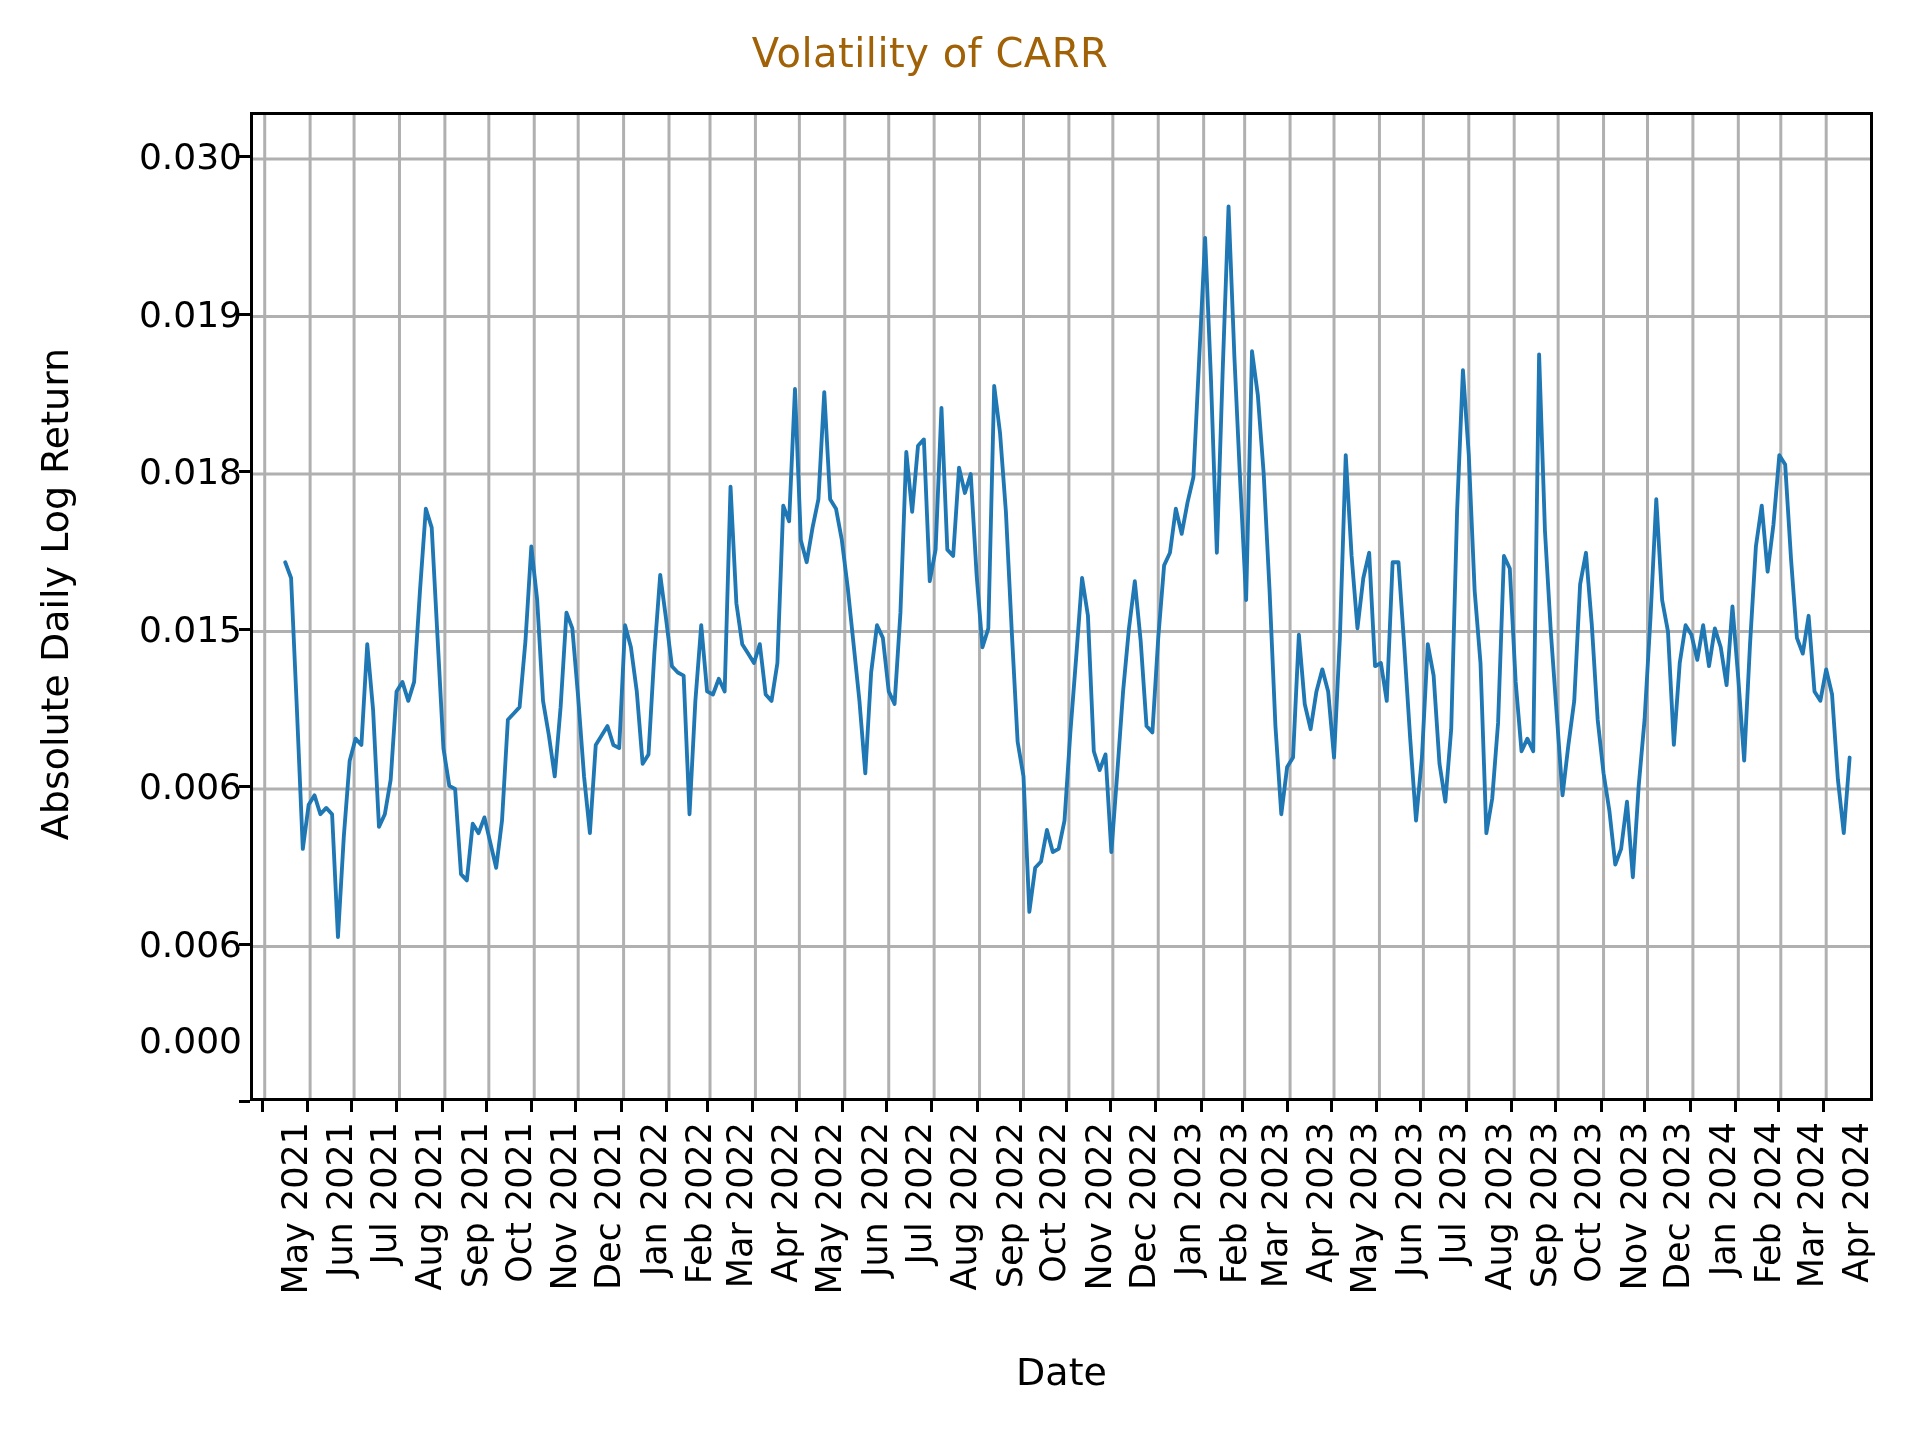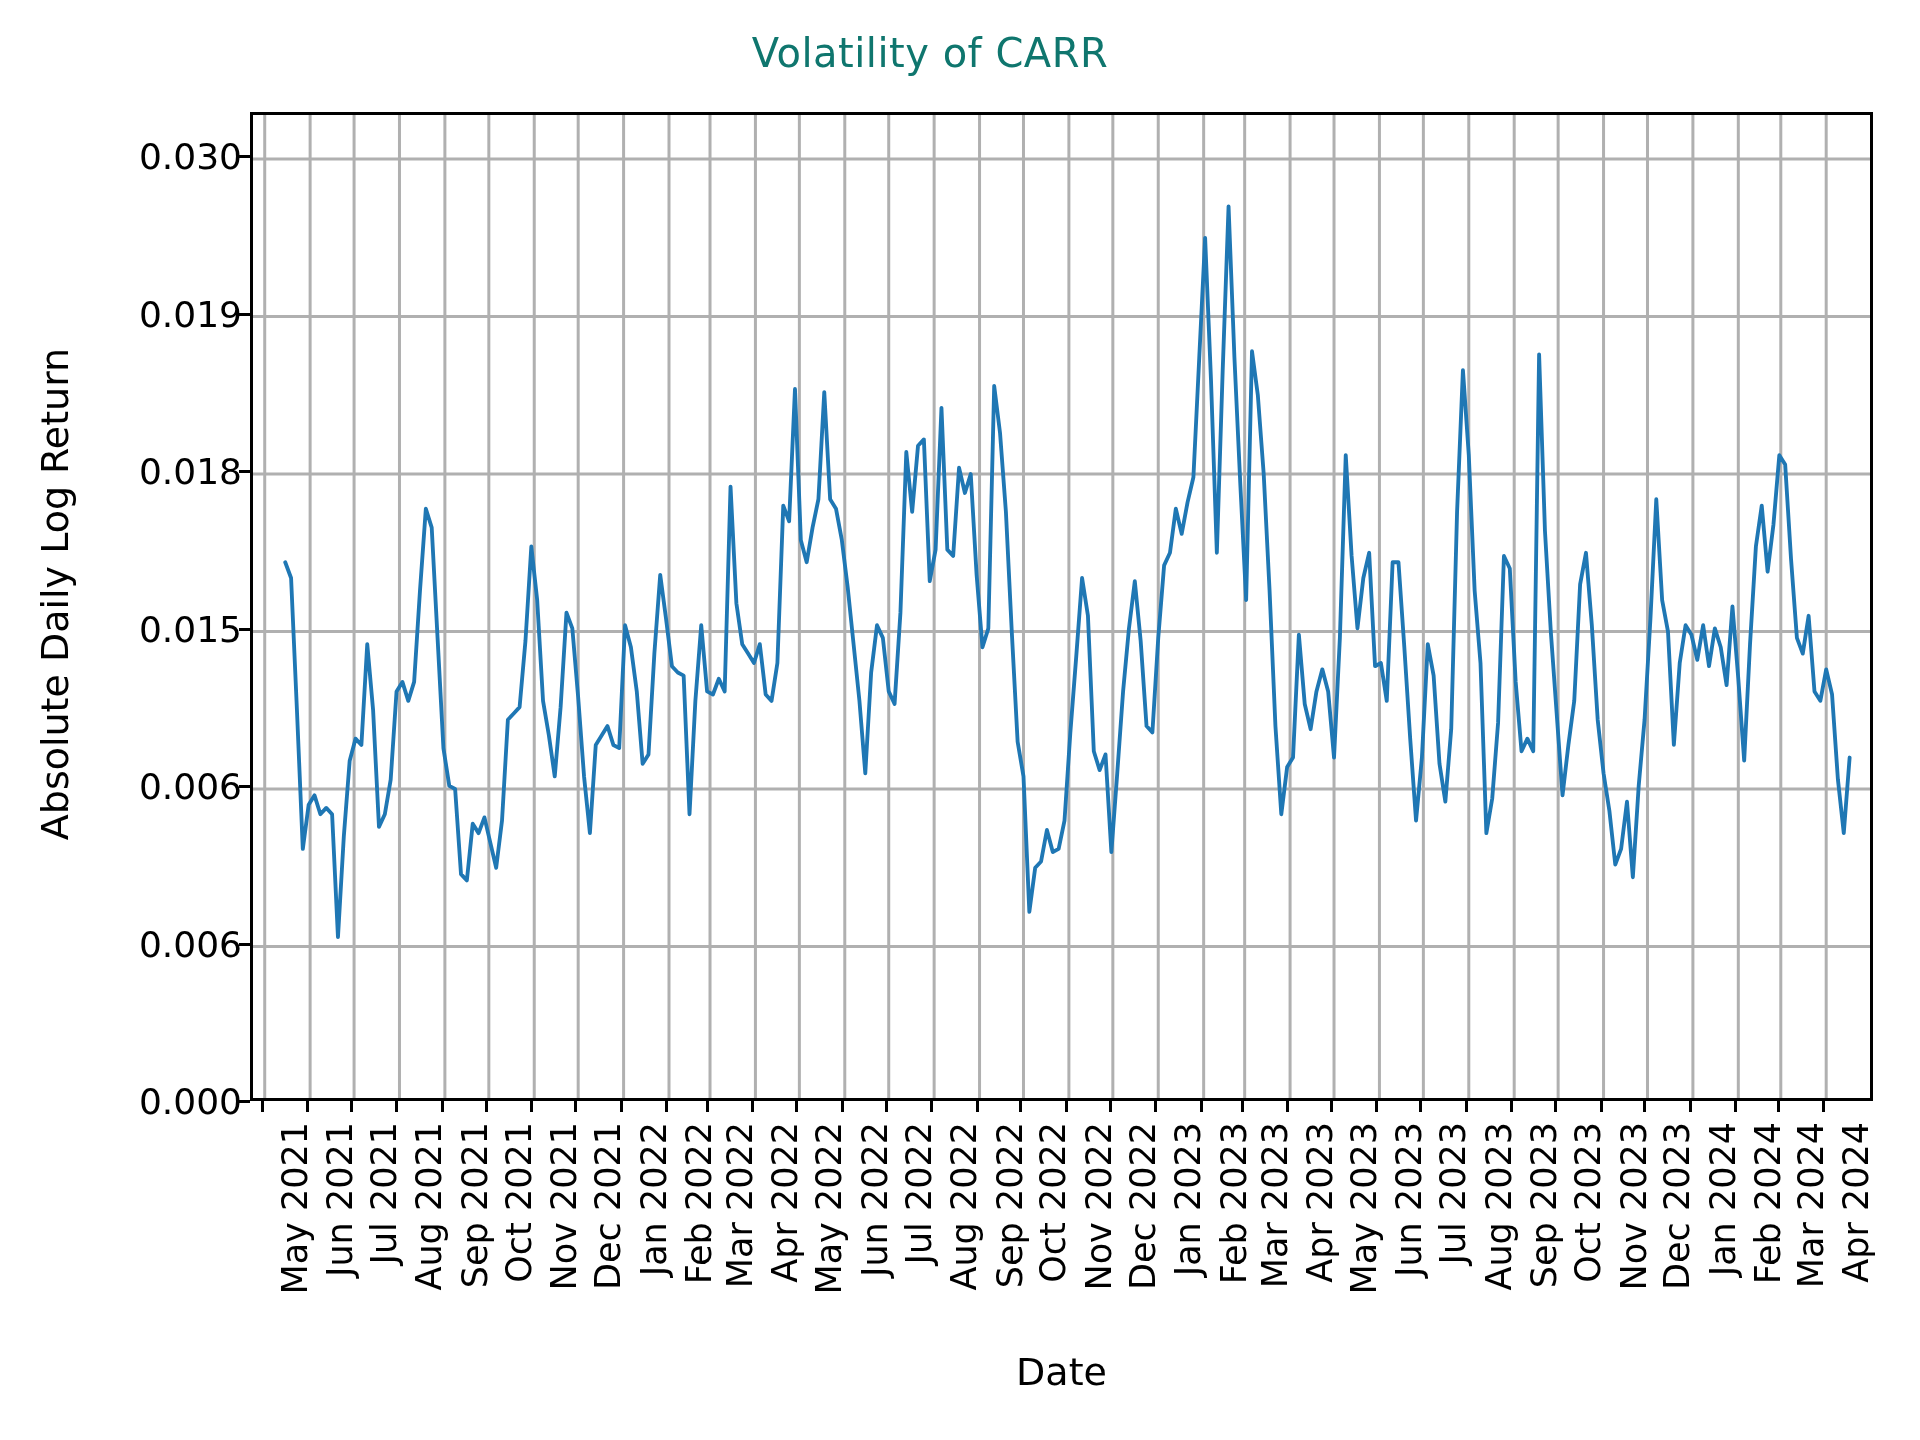--- a/index.html
+++ b/index.html
@@ -19,21 +19,21 @@
     height: 1440px;
     background: #ffffff;
   }
   #chart-title {
     position: absolute;
     left: 0;
     top: 30px;
     width: 1860px;
     text-align: center;
     font-size: 40px;
-    color: #0f766e;
+    color: #a16207;
     letter-spacing: 0.5px;
   }
   #plot-area {
     position: absolute;
     left: 250px;
     top: 112px;
     width: 1623px;
     height: 989px;
     border: 3px solid #000000;
     box-sizing: border-box;
@@ -108,21 +108,21 @@
 <body>
 
 <div id="figure">
 
   <div id="chart-title">Volatility of CARR</div>
 
   <div id="ylabel">Absolute Daily Log Return</div>
   <div id="xlabel">Date</div>
 
   <div id="ytick-labels">
-      <div class="ytick-label" style="top: 1101px;">0.000</div>
+      <div class="ytick-label" style="top: 1040px;">0.000</div>
       <div class="ytick-label" style="top: 943.516px;">0.006</div>
       <div class="ytick-label" style="top: 786.032px;">0.006</div>
       <div class="ytick-label" style="top: 628.548px;">0.015</div>
       <div class="ytick-label" style="top: 471.064px;">0.018</div>
       <div class="ytick-label" style="top: 313.58px;">0.019</div>
       <div class="ytick-label" style="top: 156.096px;">0.030</div>
     </div>
   <div id="ytick-marks">
       <div class="ytick-mark" style="top: 1100px;"></div>
       <div class="ytick-mark" style="top: 942.516px;"></div>

